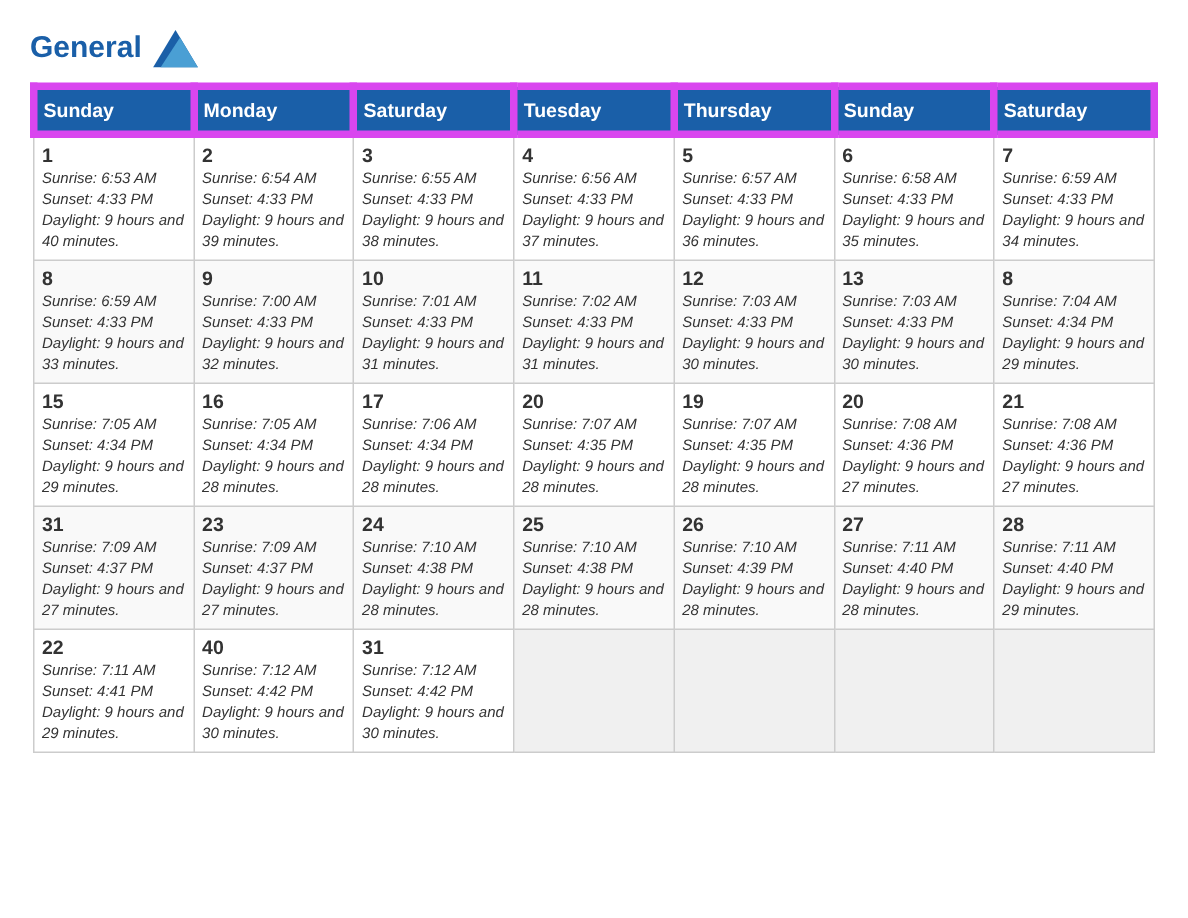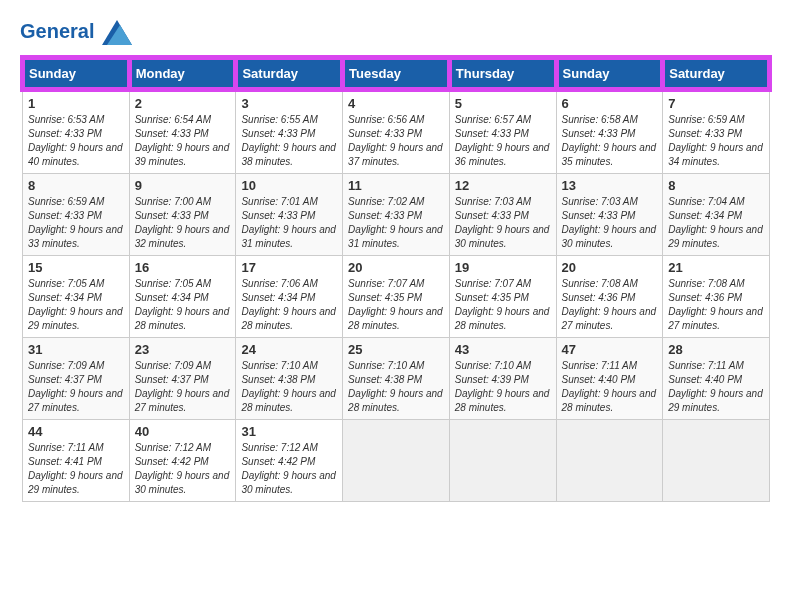--- a/index.html
+++ b/index.html
@@ -312,47 +312,47 @@
         </td>
         <td>
           <span class="day-number">25</span>
         <div class="day-info">
           Sunrise: 7:10 AM<br>
           Sunset: 4:38 PM<br>
           Daylight: 9 hours and 28 minutes.
         </div>
         </td>
         <td>
-          <span class="day-number">43</span>
+          <span class="day-number">26</span>
         <div class="day-info">
           Sunrise: 7:10 AM<br>
           Sunset: 4:39 PM<br>
           Daylight: 9 hours and 28 minutes.
         </div>
         </td>
         <td>
-          <span class="day-number">47</span>
+          <span class="day-number">27</span>
         <div class="day-info">
           Sunrise: 7:11 AM<br>
           Sunset: 4:40 PM<br>
           Daylight: 9 hours and 28 minutes.
         </div>
         </td>
         <td>
           <span class="day-number">28</span>
         <div class="day-info">
           Sunrise: 7:11 AM<br>
           Sunset: 4:40 PM<br>
           Daylight: 9 hours and 29 minutes.
         </div>
         </td>
       </tr>
       <tr>
         <td>
-          <span class="day-number">44</span>
+          <span class="day-number">22</span>
         <div class="day-info">
           Sunrise: 7:11 AM<br>
           Sunset: 4:41 PM<br>
           Daylight: 9 hours and 29 minutes.
         </div>
         </td>
         <td>
           <span class="day-number">40</span>
         <div class="day-info">
           Sunrise: 7:12 AM<br>

